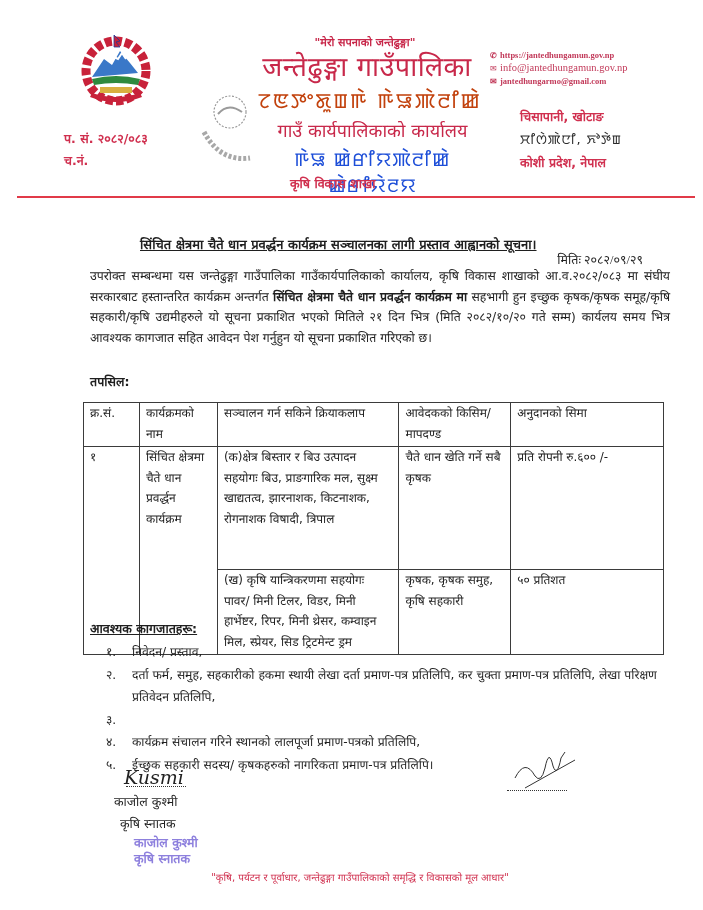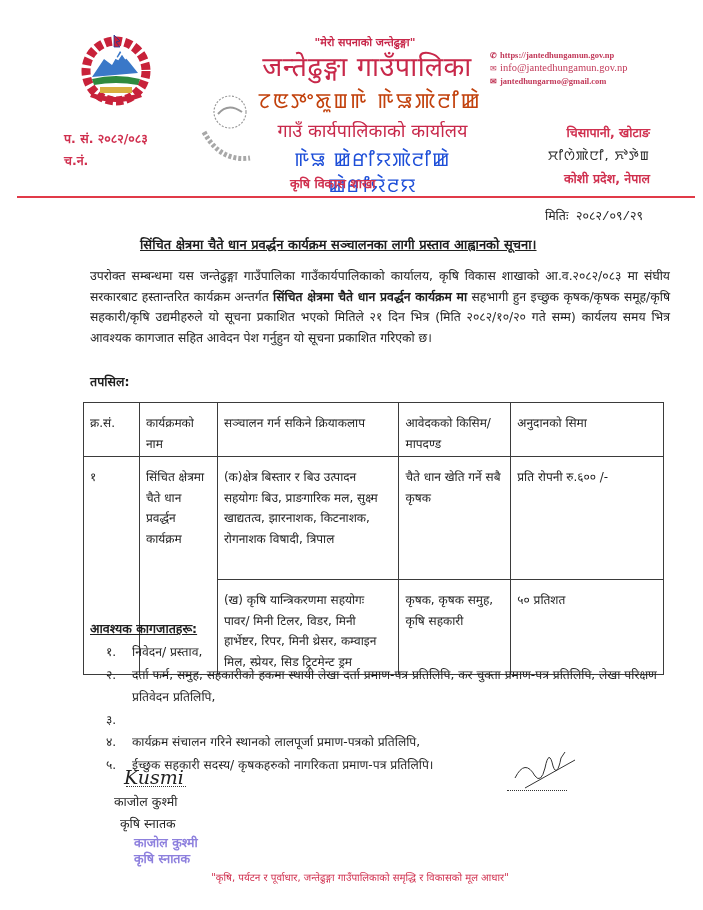--- a/index.html
+++ b/index.html
@@ -11,35 +11,35 @@
   .title { left:232px; top:47px; width:270px; text-align:center; font-size:27px; color:#c8284a; font-family:"DejaVu Serif", serif; letter-spacing:0.5px; }
   .script1 { left:255px; top:86px; width:230px; text-align:center; font-size:21px; color:#c2410c; font-family:"DejaVu Sans", sans-serif; letter-spacing:2px; }
   .office { left:250px; top:118px; width:245px; text-align:center; font-size:18px; color:#c8284a; }
   .script2 { left:265px; top:146px; width:215px; text-align:center; font-size:19px; color:#1d4ed8; font-family:"DejaVu Sans", sans-serif; letter-spacing:1px; }
   .branch { left:290px; top:175px; width:140px; text-align:left; font-size:12.5px; }
   .contact { left:490px; top:35px; font-size:9.5px; color:#c23a5a; line-height:12px; font-family:"Liberation Serif", serif;margin-top:14px; }
   .contact div { white-space:nowrap; }
   .contact .mid { font-size:10.5px; font-weight:normal; }
   .contact .bold { font-weight:bold; font-size:8.5px; }
   .ico { display:inline-block; width:10px; font-size:8px; }
-  .addr { left:520px; top:124px; width:130px; text-align:right; }
+  .addr { left:520px; top:108px; width:130px; text-align:left; }
   .addr1 { font-size:12.5px; }
   .addr2 { font-size:13px; color:#2a2a2a; font-family:"DejaVu Sans", sans-serif; margin:5px 0 6px; letter-spacing:1px; }
   .addr3 { font-size:12.5px; }
   .ref { left:64px; top:128px; font-size:12.5px; line-height:22px; }
   .rule { left:17px; top:196px; width:678px; height:2px; background:#e13a48; }
   .logo { left:78px; top:33px; width:76px; height:76px; }
   .stamp { left:200px; top:92px; width:56px; height:78px; }
   .date { right:60px; top:207px; font-size:12.5px; }
   .subject { left:140px; top:235px; width:450px; text-align:left; font-size:13px; font-weight:bold; text-decoration:underline; font-family:"DejaVu Sans", sans-serif; white-space:nowrap; }
   .para { left:90px; top:266px; width:580px; font-size:12.3px; line-height:20.5px; text-align:justify; font-family:"DejaVu Sans", sans-serif; }
   .para b { font-weight:bold;margin-top:48px; }
   .tapasil { left:90px; top:373px; font-size:12.5px; font-weight:bold; font-family:"DejaVu Sans", sans-serif; }
   table.grid { position:absolute; left:83px; top:402px; width:581px; border-collapse:collapse; font-family:"DejaVu Sans", sans-serif; font-size:12px; }
-  table.grid td { border:1px solid #3b3b3b; vertical-align:top; padding:10px 6px 2px; line-height:20.5px; }
+  table.grid td { border:1px solid #3b3b3b; vertical-align:top; padding:0 6px 2px; line-height:20.5px; }
   .docs-title { left:90px; top:620px; font-size:12.5px; font-weight:bold; text-decoration:underline; font-family:"DejaVu Sans", sans-serif; }
   .docs { left:106px; top:641px; width:590px; font-family:"DejaVu Sans", sans-serif; font-size:12.2px; line-height:22.5px; }
   .docs .row { display:flex; }
   .docs .num { width:26px; flex:none; }
   .sig-left { left:114px; top:766px; width:100px; }
   .sig-right { left:485px; top:748px; width:140px; }
   .signame { font-family:"DejaVu Sans", sans-serif; font-size:12.5px; line-height:22px; }
   .dots { border-bottom:1px dotted #333; width:60px; height:0; }
   .stamp-text { color:#7a6ad8; font-family:"DejaVu Sans", sans-serif; font-weight:bold; font-size:12.5px; line-height:16px; opacity:0.85; }
   .footer { left:180px; top:870px; width:360px; text-align:center; font-size:10px; color:#d0304f; font-family:"DejaVu Sans", sans-serif; }
@@ -92,21 +92,21 @@
 </div>
 
 <div class="abs addr">
   <div class="addr1 redb">चिसापानी, खोटाङ</div>
   <div class="addr2">ꯆꯤꯁꯥꯄꯥꯅꯤ, ꯈꯣꯇꯥꯡ</div>
   <div class="addr3 redb">कोशी प्रदेश,  नेपाल</div>
 </div>
 
 <div class="abs rule"></div>
 
-<div class="abs date" style="font-family:Liberation Mono, monospace;">मितिः २०८२/०९/२९</div>
+<div class="abs date" style="font-family:Liberation Serif, serif;margin-top:44px;">मितिः २०८२/०९/२९</div>
 <div class="abs subject">सिंचित क्षेत्रमा चैते धान प्रवर्द्धन कार्यक्रम सञ्चालनका लागी प्रस्ताव आह्वानको सूचना।</div>
 
 <div class="abs para">
   <span>उपरोक्त सम्बन्धमा यस जन्तेढुङ्गा गाउँपालिका गाउँकार्यपालिकाको कार्यालय, कृषि विकास शाखाको आ.व.२०८२/०८३ मा संघीय सरकारबाट हस्तान्तरित कार्यक्रम अन्तर्गत </span><b>सिंचित क्षेत्रमा चैते धान प्रवर्द्धन कार्यक्रम मा</b><span> सहभागी हुन इच्छुक कृषक/कृषक समूह/कृषि सहकारी/कृषि उद्यमीहरुले यो सूचना प्रकाशित भएको मितिले २१ दिन भित्र (मिति २०८२/१०/२० गते सम्म) कार्यलय समय भित्र आवश्यक कागजात सहित आवेदन पेश गर्नुहुन यो सूचना प्रकाशित गरिएको छ।</span>
 </div>
 
 <div class="abs tapasil">तपसिल:</div>
 
 <table class="grid">
   <colgroup>

